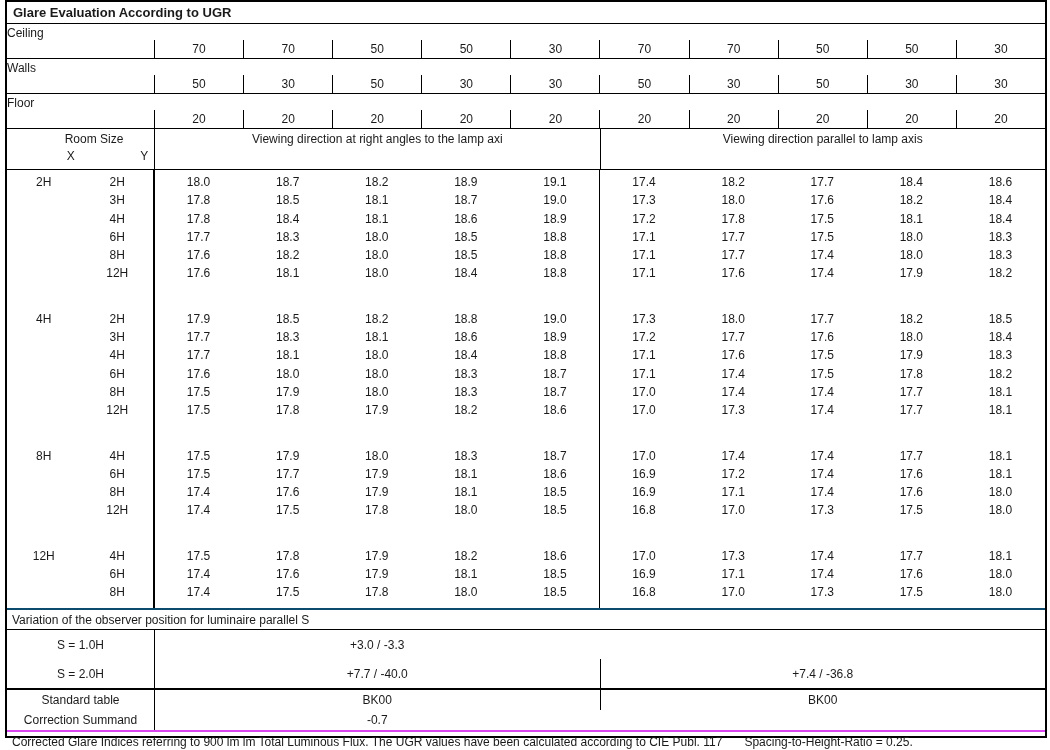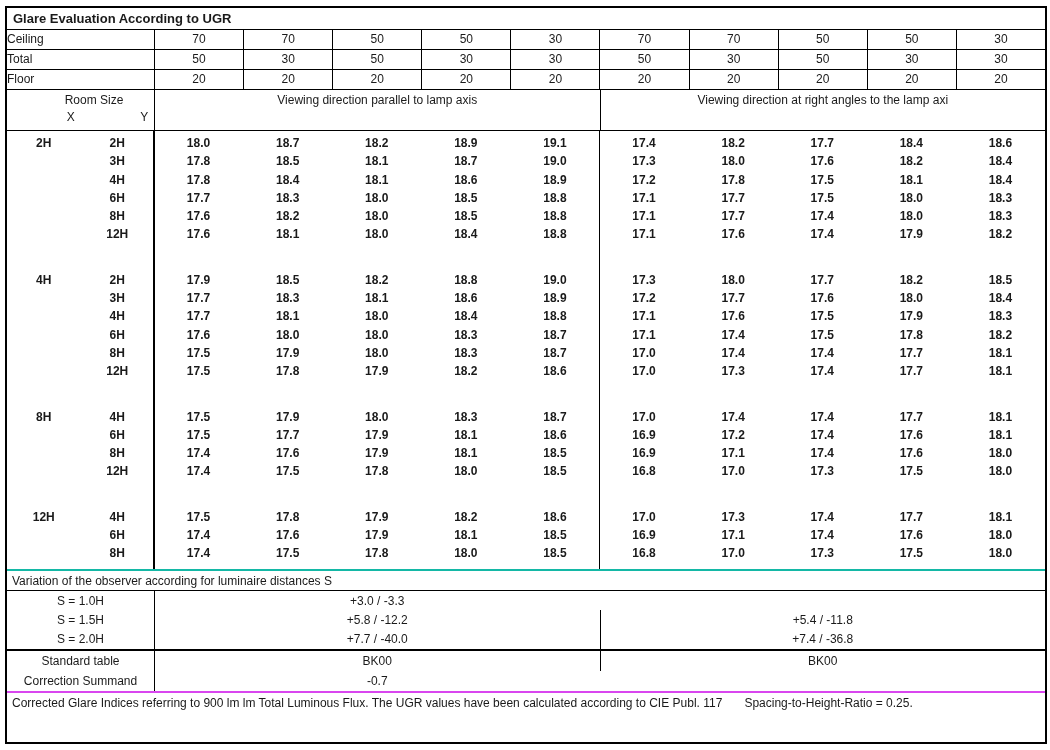--- a/index.html
+++ b/index.html
@@ -8,21 +8,21 @@
     background: #ffffff;
     width: 1050px;
     height: 750px;
     overflow: hidden;
     font-family: "Liberation Sans", sans-serif;
     color: #1a1a1a;
   }
   .sheet {
     position: absolute;
     left: 5px;
-    top: 6px;
+    top: 0;
     width: 1042px;
     height: 738px;
     box-sizing: border-box;
     border: 2px solid #000;
     background: #fff;
     display: flex;
     flex-direction: column;
     font-size: 12px;
   }
   .title-row {
@@ -45,20 +45,21 @@
   }
   .surface-label {
     padding-left: 0;
     line-height: 18px;
   }
   .surface-cell {
     box-sizing: border-box;
     border-left: 1.5px solid #000;
     text-align: center;
     line-height: 18px;
+    margin-top: 16px;
   }
   .header-row {
     flex: 0 0 40px;
     box-sizing: border-box;
     border-bottom: 1.5px solid #000;
     display: grid;
     grid-template-columns: 147px 445.5px 1fr;
   }
   .rs-cell { display: flex; flex-direction: column; padding-left: 27px; }
   .rs-line1 { height: 20px; line-height: 20px; text-align: center; }
@@ -72,24 +73,23 @@
   .vd-cell {
     box-sizing: border-box;
     border-left: 1.5px solid #000;
     text-align: center;
     padding-top: 3px;
     line-height: 15px;
   }
   .data-area {
     flex: 0 0 440px;
     box-sizing: border-box;
-    border-bottom: 2px solid #14b8a6;
+    border-bottom: 2px solid #0c4a6e;
     position: relative;
     padding-top: 3px;
-    font-weight: bold;
   }
   .vline {
     position: absolute;
     top: 0;
     bottom: 0;
     width: 1.5px;
     background: #000;
   }
   .data-row {
     display: grid;
@@ -159,21 +159,21 @@
       <div class="surface-cell">50</div>
       <div class="surface-cell">50</div>
       <div class="surface-cell">30</div>
       <div class="surface-cell">70</div>
       <div class="surface-cell">70</div>
       <div class="surface-cell">50</div>
       <div class="surface-cell">50</div>
       <div class="surface-cell">30</div>
     </div>
   <div class="surface-row">
-      <div class="surface-label">Total</div>
+      <div class="surface-label">Walls</div>
       <div class="surface-cell">50</div>
       <div class="surface-cell">30</div>
       <div class="surface-cell">50</div>
       <div class="surface-cell">30</div>
       <div class="surface-cell">30</div>
       <div class="surface-cell">50</div>
       <div class="surface-cell">30</div>
       <div class="surface-cell">50</div>
       <div class="surface-cell">30</div>
       <div class="surface-cell">30</div>
@@ -193,22 +193,22 @@
     </div>
 
   <div class="header-row">
     <div class="rs-cell">
       <div class="rs-line1">Room Size</div>
       <div class="rs-line2">
         <span>X</span>
         <span>Y</span>
       </div>
     </div>
+    <div class="vd-cell">Viewing direction at right angles to the lamp axi</div>
     <div class="vd-cell">Viewing direction parallel to lamp axis</div>
-    <div class="vd-cell">Viewing direction at right angles to the lamp axi</div>
   </div>
 
   <div class="data-area">
     <div class="vline" style="left:146px"></div>
     <div class="vline" style="left:591.7px"></div>
   <div class="data-row">
         <div class="dcell">2H</div>
         <div class="dcell">2H</div>
         <div class="dcell">18.0</div>
         <div class="dcell">18.7</div>
@@ -472,32 +472,27 @@
         <div class="dcell">18.5</div>
         <div class="dcell">16.8</div>
         <div class="dcell">17.0</div>
         <div class="dcell">17.3</div>
         <div class="dcell">17.5</div>
         <div class="dcell">18.0</div>
       </div>
     </div>
 
   <div class="variation-title">
-    <span>Variation of the observer according for luminaire distances S</span>
+    <span>Variation of the observer position for luminaire parallel S</span>
   </div>
 
   <div class="variation-box">
       <div class="v-row">
         <div class="v-label">S = 1.0H</div>
         <div class="v-right">+3.0 / -3.3</div>
-      </div>
-      <div class="v-row">
-        <div class="v-label">S = 1.5H</div>
-        <div class="v-mid">+5.8 / -12.2</div>
-        <div class="v-right">+5.4 / -11.8</div>
       </div>
       <div class="v-row">
         <div class="v-label">S = 2.0H</div>
         <div class="v-mid">+7.7 / -40.0</div>
         <div class="v-right">+7.4 / -36.8</div>
       </div>
     </div>
 
   <div class="summary-box">
       <div class="v-row">

